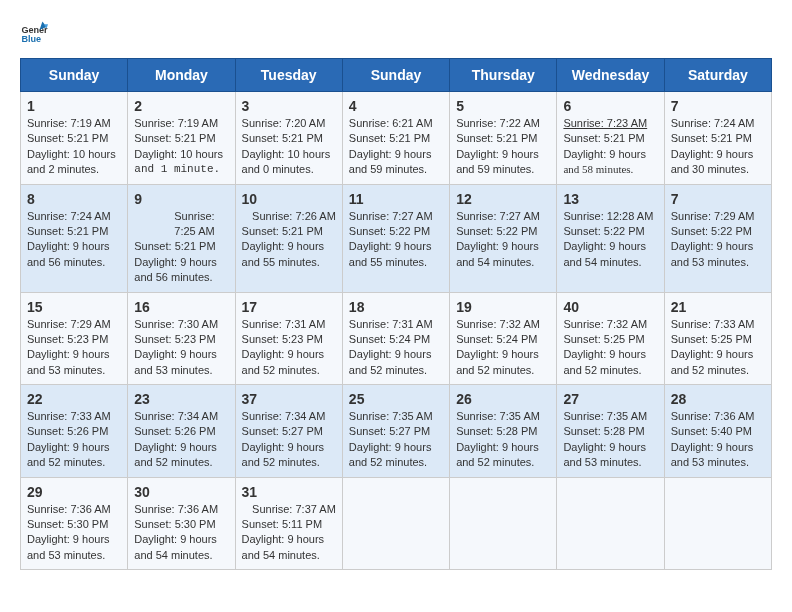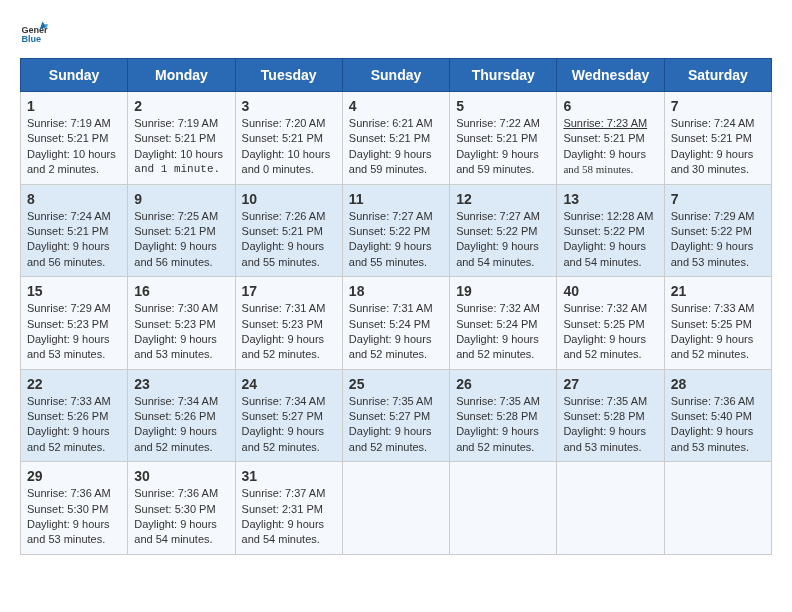--- a/index.html
+++ b/index.html
@@ -167,28 +167,28 @@
         <tr>
           <td>
             <span class="day-number">8</span>
             <span style="display: block; line-height: 1.4;">Sunrise: 7:24 AM</span>
             <span style="display: block; line-height: 1.4;">Sunset: 5:21 PM</span>
             <span style="display: block; line-height: 1.4;">Daylight: 9 hours</span>
             <span style="display: block; line-height: 1.4;">and 56 minutes.</span>
           </td>
           <td>
             <span class="day-number">9</span>
-            <span style="display: block; line-height: 1.4;">Sunrise: 7:25 AM</span>
+            <span style="display: block; line-height: 1.4; margin-left: 40px;">Sunrise: 7:25 AM</span>
             <span style="display: block; line-height: 1.4;">Sunset: 5:21 PM</span>
             <span style="display: block; line-height: 1.4;">Daylight: 9 hours</span>
             <span style="display: block; line-height: 1.4;">and 56 minutes.</span>
           </td>
           <td>
             <span class="day-number">10</span>
-            <span style="display: block; line-height: 1.4;">Sunrise: 7:26 AM</span>
+            <span style="display: block; line-height: 1.4; text-align: right;">Sunrise: 7:26 AM</span>
             <span style="display: block; line-height: 1.4;">Sunset: 5:21 PM</span>
             <span style="display: block; line-height: 1.4;">Daylight: 9 hours</span>
             <span style="display: block; line-height: 1.4;">and 55 minutes.</span>
           </td>
           <td>
             <span class="day-number">11</span>
             <span style="display: block; line-height: 1.4;">Sunrise: 7:27 AM</span>
             <span style="display: block; line-height: 1.4;">Sunset: 5:22 PM</span>
             <span style="display: block; line-height: 1.4;">Daylight: 9 hours</span>
             <span style="display: block; line-height: 1.4;">and 55 minutes.</span>
@@ -275,21 +275,21 @@
             <span style="display: block; line-height: 1.4;">and 52 minutes.</span>
           </td>
           <td>
             <span class="day-number">23</span>
             <span style="display: block; line-height: 1.4;">Sunrise: 7:34 AM</span>
             <span style="display: block; line-height: 1.4;">Sunset: 5:26 PM</span>
             <span style="display: block; line-height: 1.4;">Daylight: 9 hours</span>
             <span style="display: block; line-height: 1.4;">and 52 minutes.</span>
           </td>
           <td>
-            <span class="day-number">24</span>
+            <span class="day-number">37</span>
             <span style="display: block; line-height: 1.4;">Sunrise: 7:34 AM</span>
             <span style="display: block; line-height: 1.4;">Sunset: 5:27 PM</span>
             <span style="display: block; line-height: 1.4;">Daylight: 9 hours</span>
             <span style="display: block; line-height: 1.4;">and 52 minutes.</span>
           </td>
           <td>
             <span class="day-number">25</span>
             <span style="display: block; line-height: 1.4;">Sunrise: 7:35 AM</span>
             <span style="display: block; line-height: 1.4;">Sunset: 5:27 PM</span>
             <span style="display: block; line-height: 1.4;">Daylight: 9 hours</span>
@@ -327,22 +327,22 @@
           </td>
           <td>
             <span class="day-number">30</span>
             <span style="display: block; line-height: 1.4;">Sunrise: 7:36 AM</span>
             <span style="display: block; line-height: 1.4;">Sunset: 5:30 PM</span>
             <span style="display: block; line-height: 1.4;">Daylight: 9 hours</span>
             <span style="display: block; line-height: 1.4;">and 54 minutes.</span>
           </td>
           <td>
             <span class="day-number">31</span>
-            <span style="display: block; line-height: 1.4;">Sunrise: 7:37 AM</span>
-            <span style="display: block; line-height: 1.4;">Sunset: 2:31 PM</span>
+            <span style="display: block; line-height: 1.4; text-align: right;">Sunrise: 7:37 AM</span>
+            <span style="display: block; line-height: 1.4;">Sunset: 5:11 PM</span>
             <span style="display: block; line-height: 1.4;">Daylight: 9 hours</span>
             <span style="display: block; line-height: 1.4;">and 54 minutes.</span>
           </td>
           <td class="empty-cell"></td>
           <td class="empty-cell"></td>
           <td class="empty-cell"></td>
           <td class="empty-cell"></td>
         </tr>
       </tbody>
   </table>

